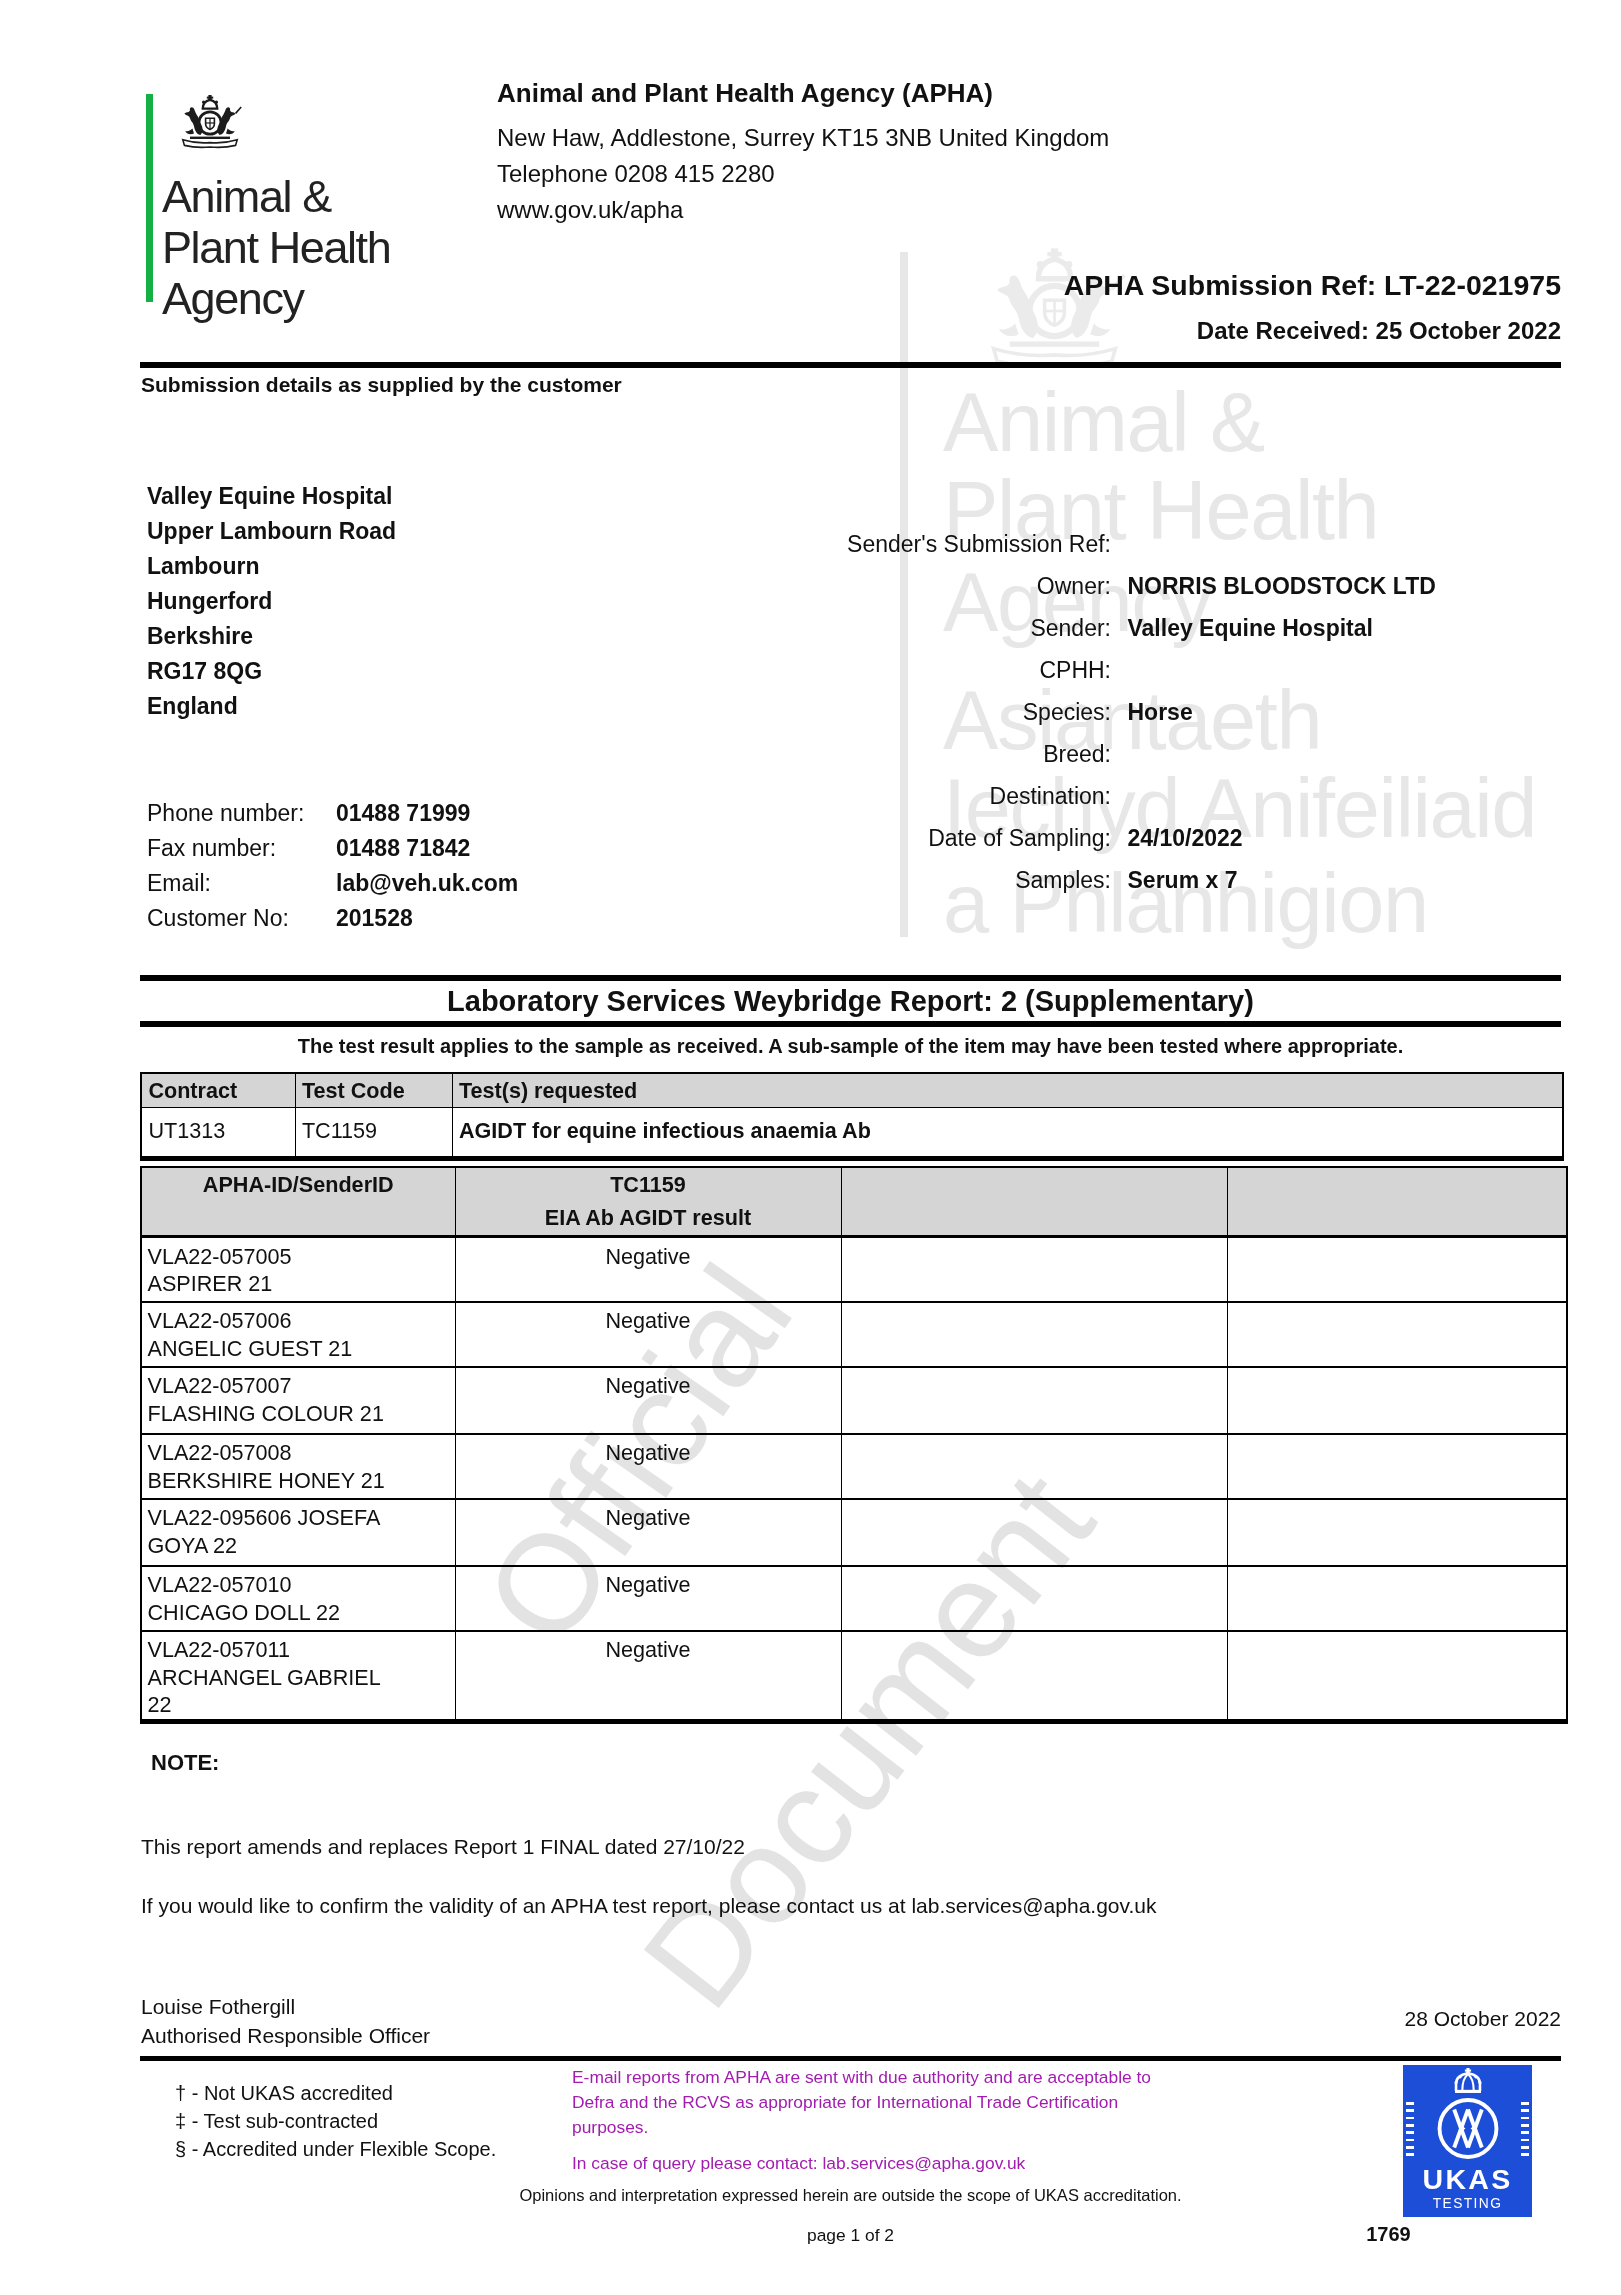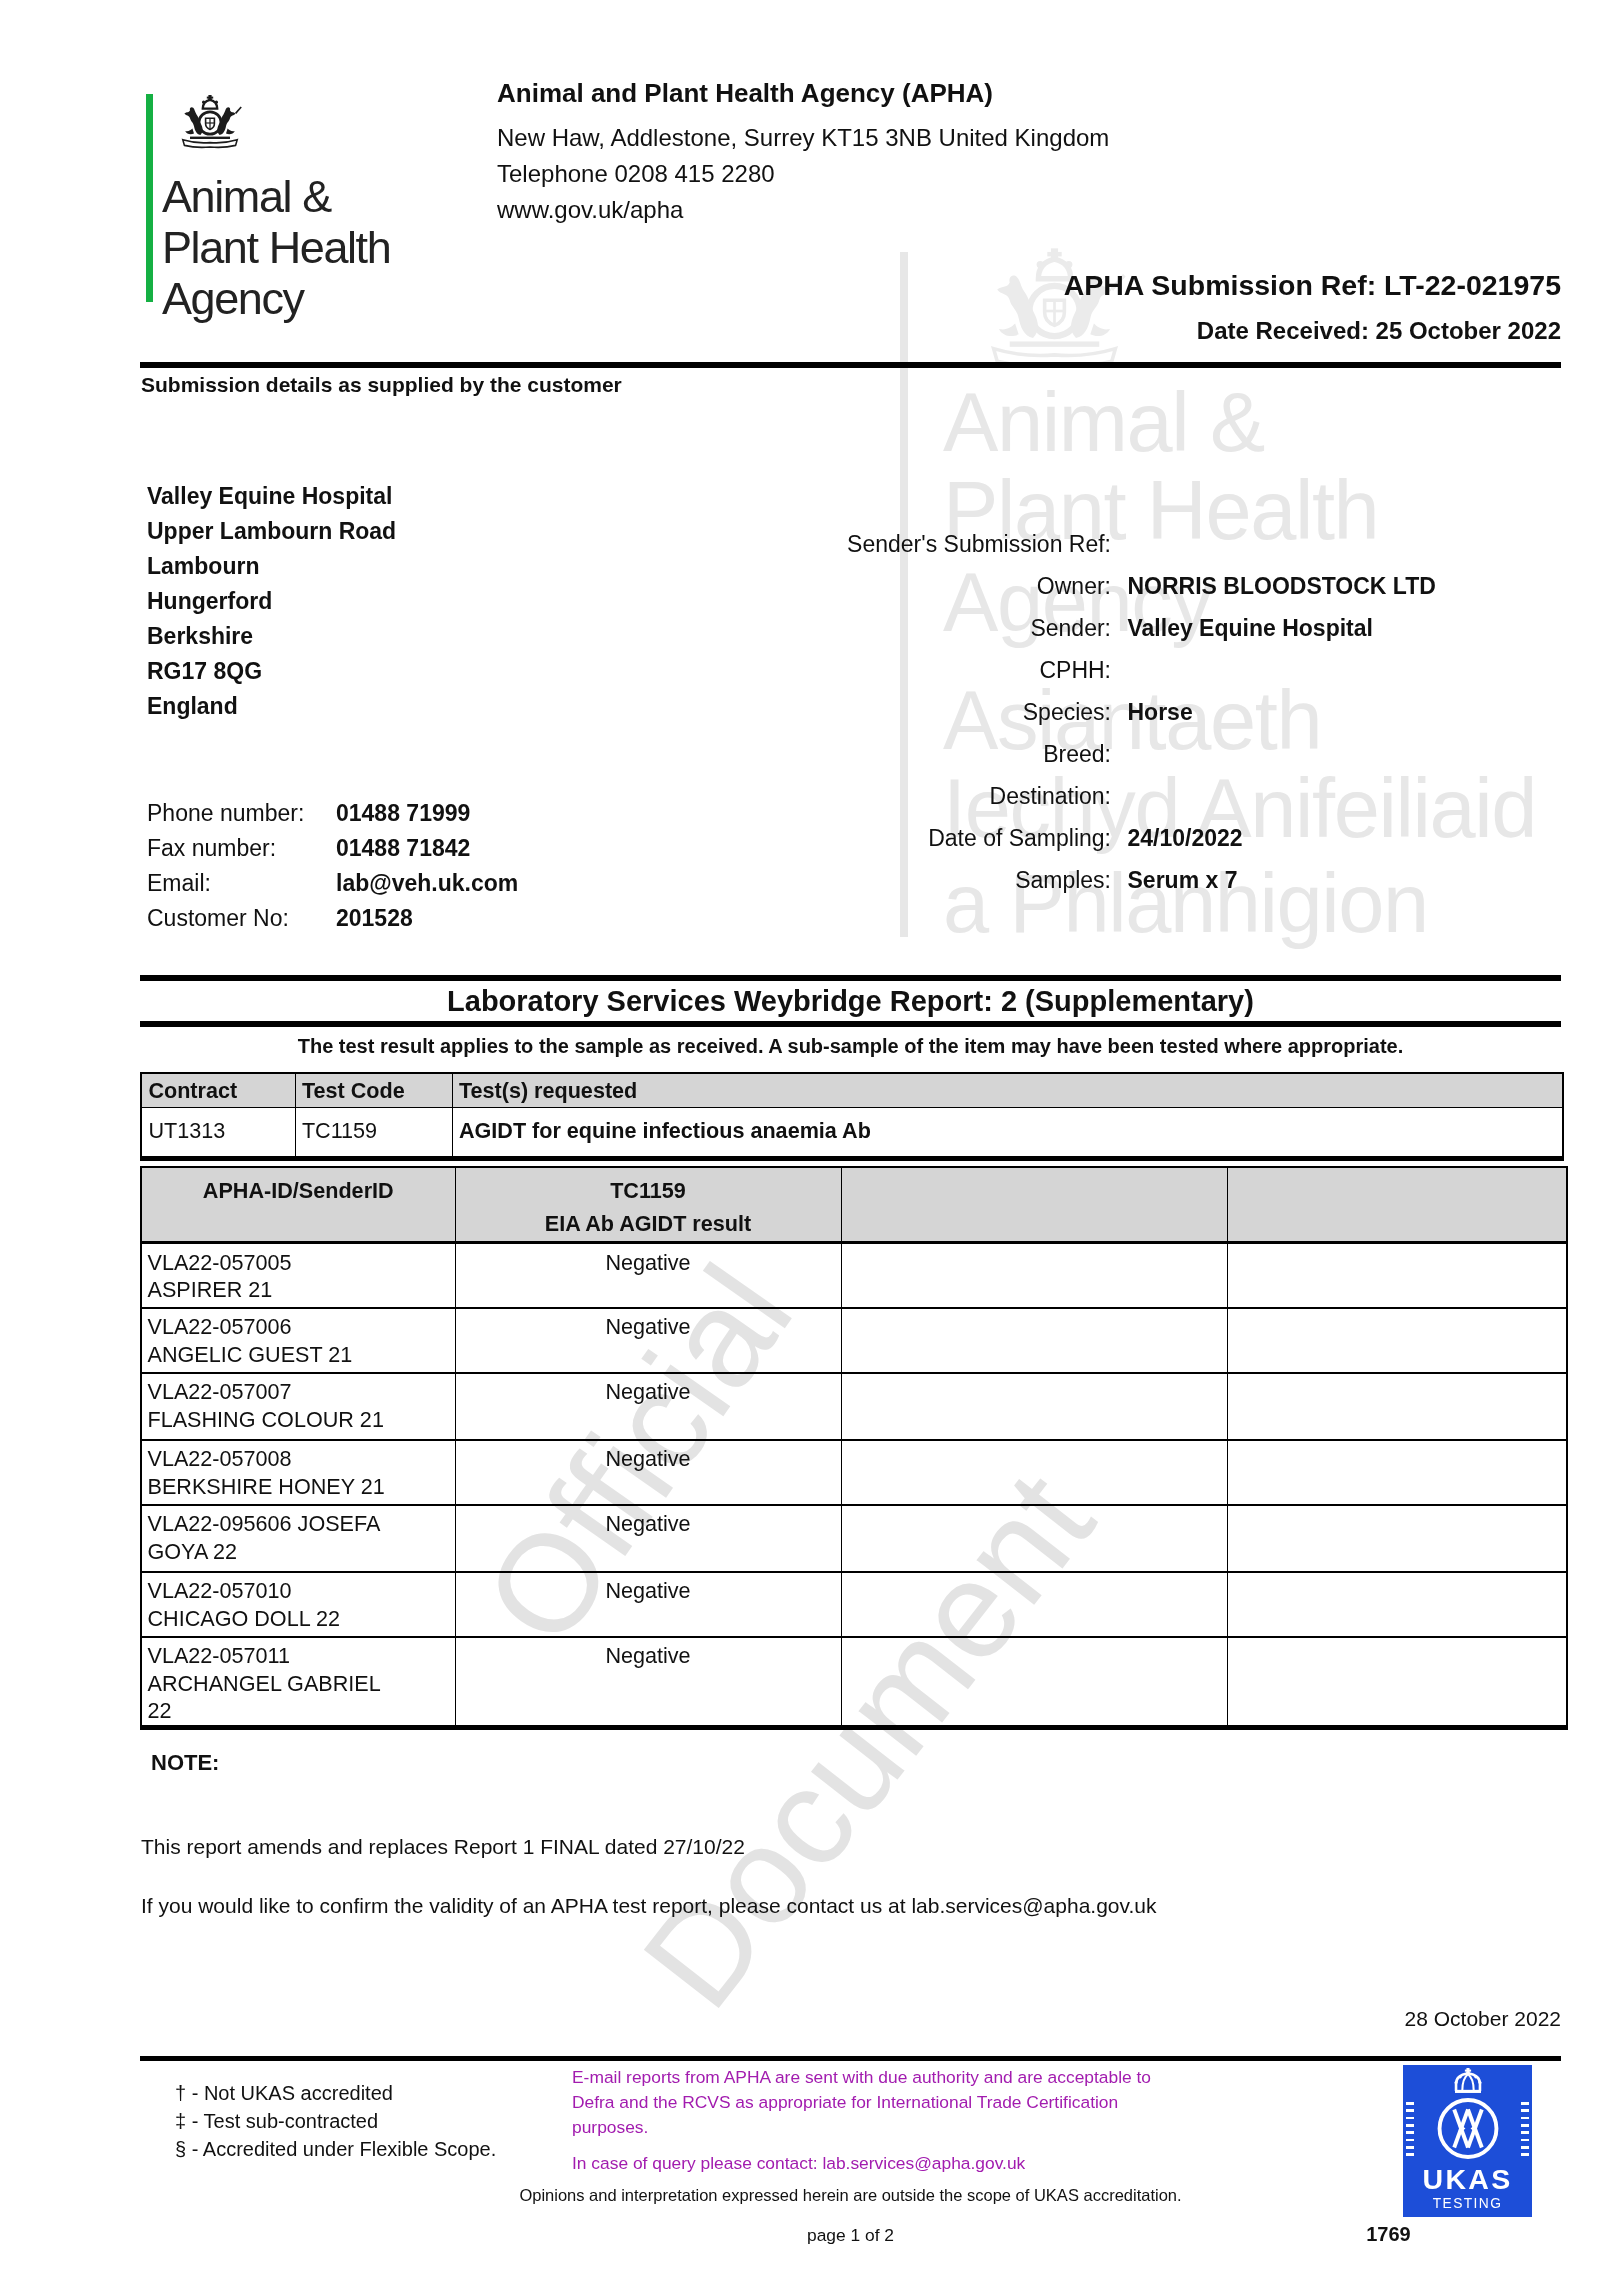--- a/index.html
+++ b/index.html
@@ -40,21 +40,21 @@
   .rtitle{left:140px;top:985px;width:1421px;text-align:center;font-size:29px;font-weight:bold;}
   .rsub{left:140px;top:1035px;width:1421px;text-align:center;font-size:20px;font-weight:bold;}
   
   table{border-collapse:collapse;table-layout:fixed;}
   .t1{left:140px;top:1072px;}
   .t1,.t2{border:2.8px solid #000;border-bottom-width:5.5px;}
   .t1 th,.t1 td,.t2 th,.t2 td{border:1.8px solid #000;font-size:21.6px;vertical-align:top;}
   .t1 th{background:#d5d5d5;text-align:left;padding:3.7px 0 3.7px 6.4px;height:22px;}
   .t1 td{padding:10px 0 0 6.4px;height:38px;}
   .t2{left:140px;top:1166px;}
-  .t2 th{background:#d5d5d5;border-bottom:3.7px solid #000;padding-top:6px;height:48px;
+  .t2 th{background:#d5d5d5;border-bottom:3.7px solid #000;padding-top:0;height:48px;
          text-align:center;line-height:33px;}
   .t2 td{border-top:2.3px solid #000;}
   .t2 .idc{padding:4.6px 5.5px 0 5.5px;line-height:27.5px;text-align:left;}
   .t2 .res{padding-top:5.5px;text-align:center;}
   
   .note-h{left:151px;top:1750px;font-size:22px;font-weight:bold;}
   .note-1{left:141px;top:1835px;font-size:21px;}
   .note-2{left:141px;top:1894px;font-size:21px;}
   .sig{left:141px;top:1992px;font-size:21px;line-height:29px;}
   .sigdate{right:61px;top:2007px;font-size:21px;}
@@ -306,20 +306,24 @@
       <td></td>
           <td></td>
     </tr>
   </tbody>
     </table>
 
   <div class="abs note-h">NOTE:</div>
   <div class="abs note-1">This report amends and replaces Report 1 FINAL dated 27/10/22</div>
   <div class="abs note-2">If you would like to confirm the validity of an APHA test report, please contact us at lab.services@apha.gov.uk</div>
 
+  <div class="abs sig">
+    <div>Louise Fothergill</div>
+    <div>Authorised Responsible Officer</div>
+  </div>
   <div class="abs sigdate">28 October 2022</div>
 
   <div class="abs rule" style="top:2056px;height:4.6px"></div>
 
   <div class="abs fsyms">
     <div>† - Not UKAS accredited</div>
     <div>‡ - Test sub-contracted</div>
     <div>§ - Accredited under Flexible Scope.</div>
   </div>
   <div class="abs fmid">

